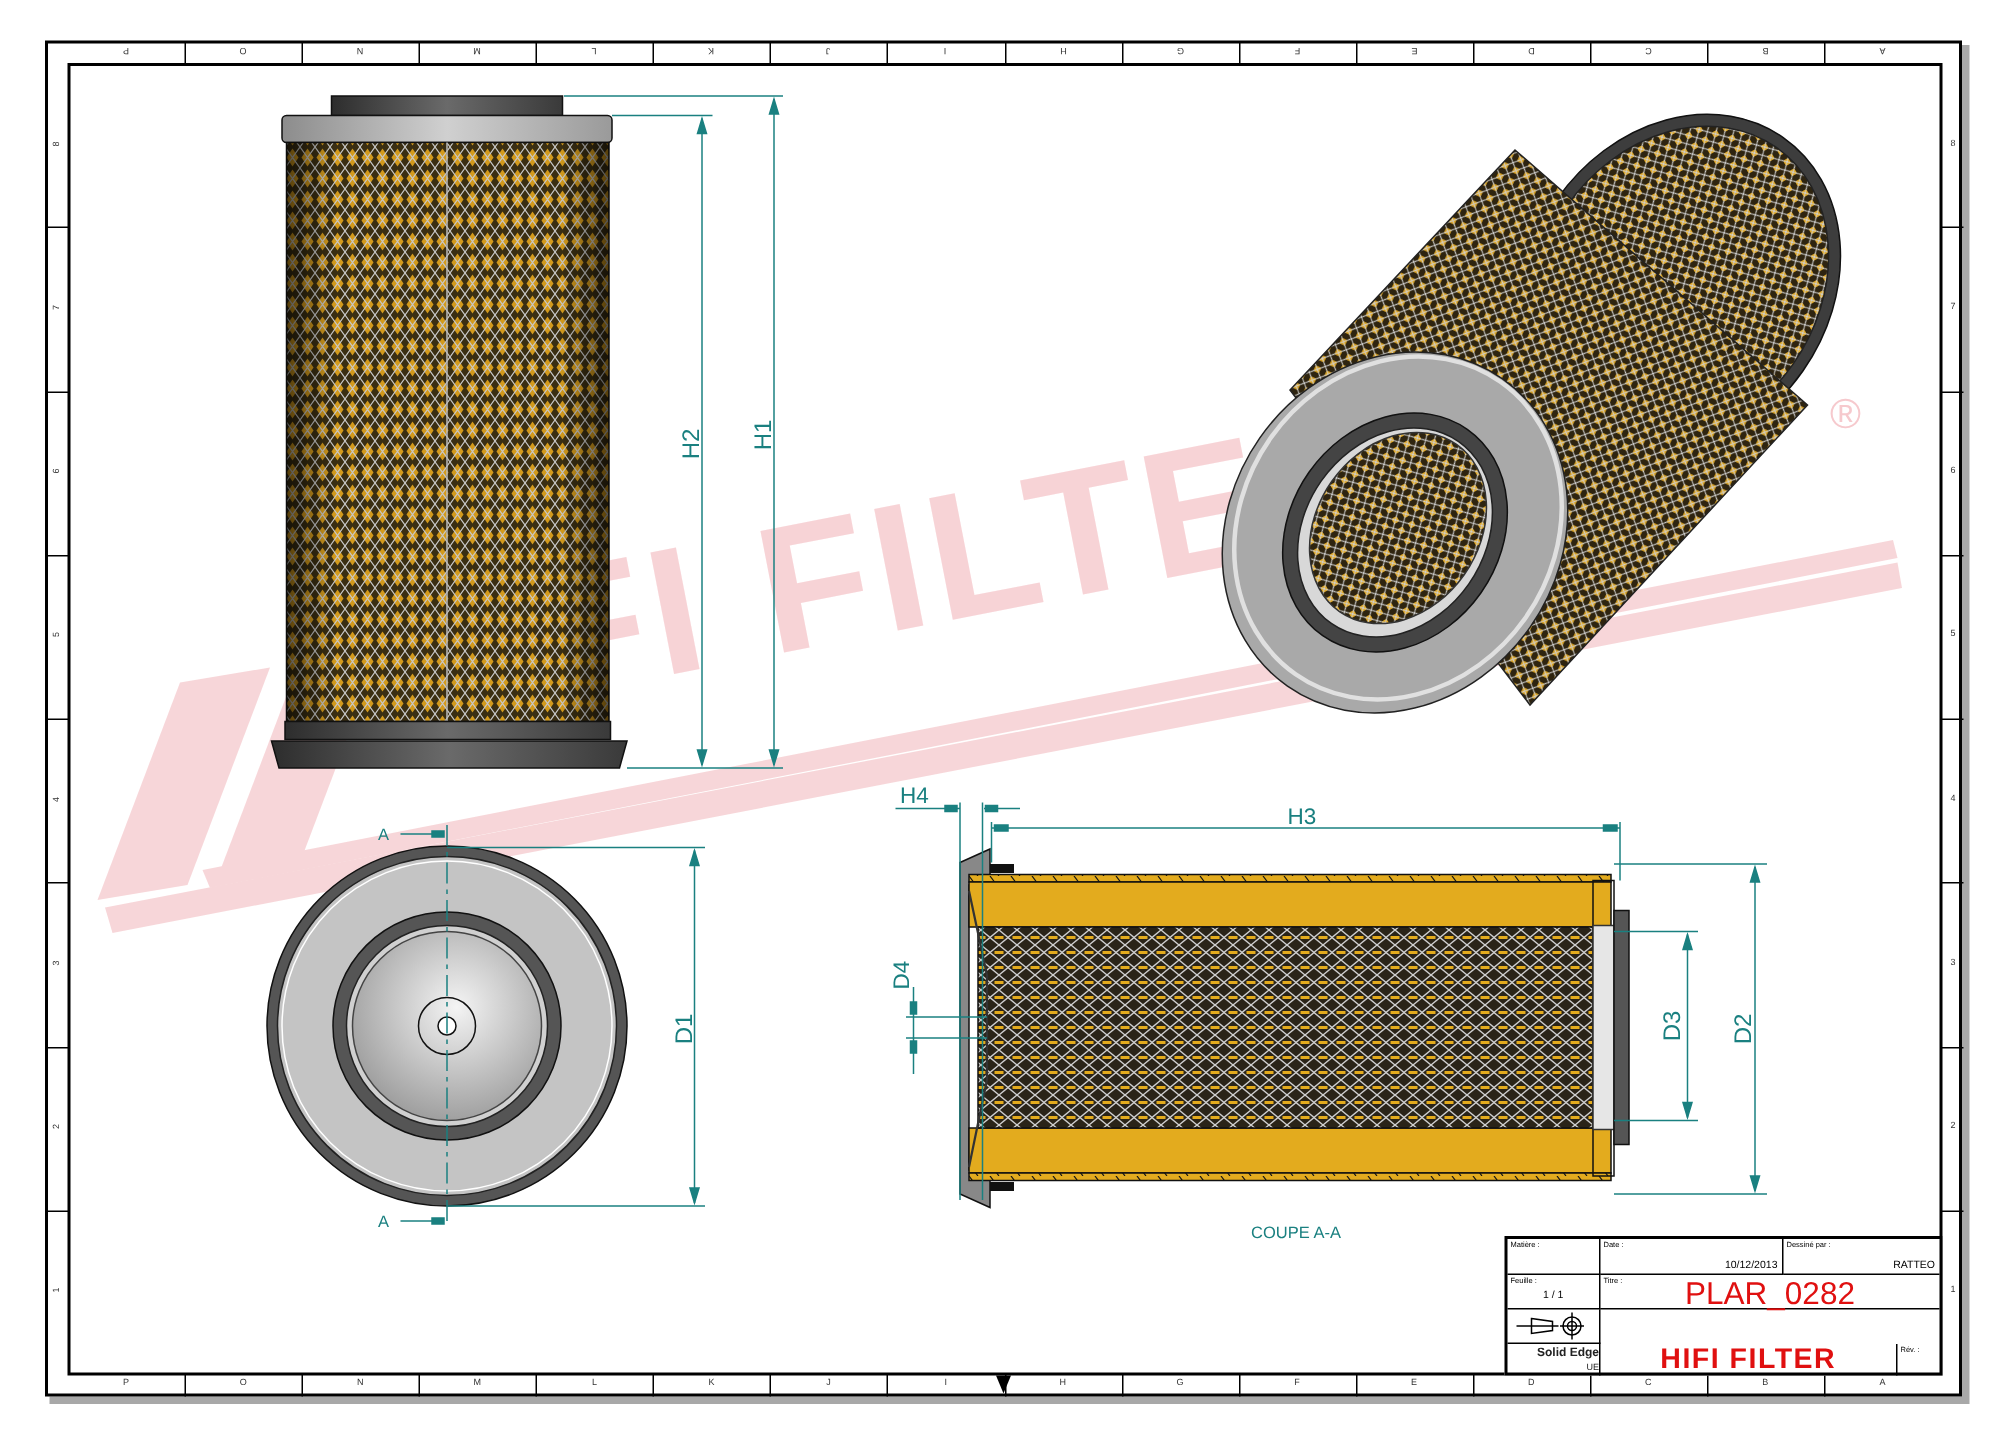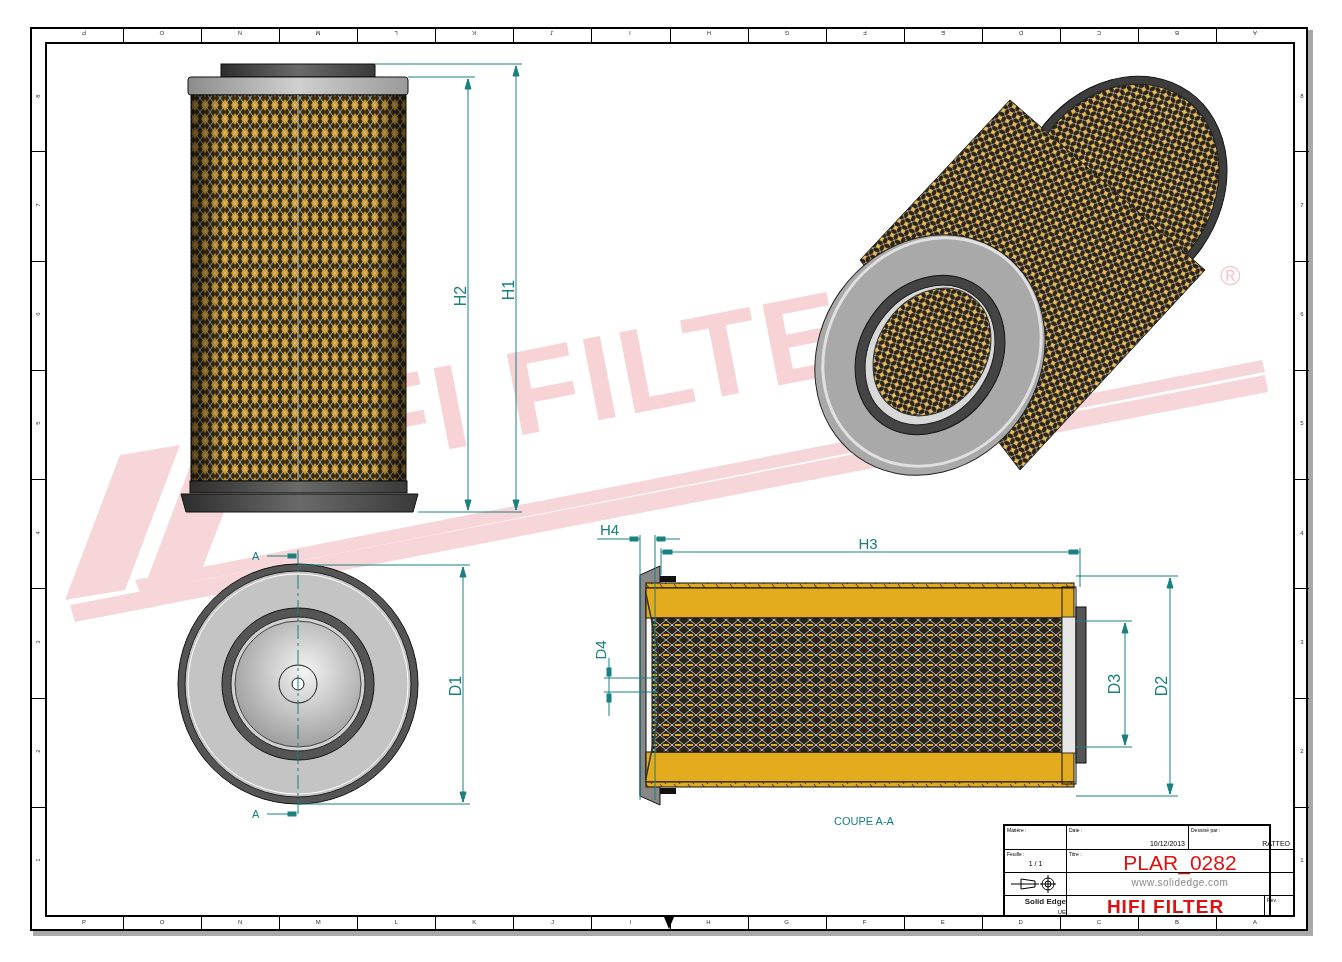--- a/index.html
+++ b/index.html
@@ -5,21 +5,21 @@
   html, body { margin: 0; padding: 0; background: #ffffff; }
   body { width: 1342px; height: 962px; position: relative; overflow: hidden; font-family: "Liberation Sans", sans-serif; }
   .abs { position: absolute; }
   .sheet-shadow { left: 33px; top: 30px; width: 1280px; height: 906px; background: #a8a8a8; }
   .sheet { left: 30px; top: 27px; width: 1278px; height: 904px; background: #fff; border: 2px solid #000; box-sizing: border-box; }
   .inner-frame { left: 45px; top: 42px; width: 1250px; height: 875px; border: 2px solid #000; box-sizing: border-box; }
   .zone-label { font-size: 6px; color: #333; position: absolute; text-align: center; width: 12px; }
   .zone-tick-v { position: absolute; width: 1px; height: 15px; background: #000; }
   .zone-tick-h { position: absolute; height: 1px; width: 15px; background: #000; }
   svg text { font-family: "Liberation Sans", sans-serif; }
-  .tb { left: 1003px; top: 824px; width: 268px; height: 93px; border: 2px solid #000; box-sizing: border-box; background: #fff; }
+  .tb { left: 1003px; top: 824px; width: 292px; height: 93px; border: 2px solid #000; box-sizing: border-box; background: #fff; }
   .tb-cell { position: absolute; box-sizing: border-box; border-right: 1px solid #000; border-bottom: 1px solid #000; }
   .tb-lbl { position: absolute; left: 2px; top: 1px; font-size: 5px; color: #000; }
   .tb-val { position: absolute; font-size: 7px; color: #000; }
   .tb-title { position: absolute; left: 0; right: 0; top: 1px; text-align: center; font-size: 21px; color: #e01010; }
   .tb-url { position: absolute; left: 0; right: 0; top: 4px; text-align: center; font-size: 10px; color: #888; letter-spacing: 0.5px; }
   .tb-brand { position: absolute; left: 0; right: 0; top: 0px; text-align: center; font-size: 19px; font-weight: bold; color: #e01010; letter-spacing: 1px; }
   .tb-solid { position: absolute; left: 0; right: 0; top: 1px; text-align: right; font-size: 8px; font-weight: bold; color: #222; line-height: 10px; }
 </style>
 </head>
 <body>
@@ -351,23 +351,20 @@
     <svg width="60" height="22">
       <line x1="6" y1="11" x2="16" y2="11" stroke="#000"></line>
       <polygon points="16,6 30,8 30,14 16,16" fill="none" stroke="#000"></polygon>
       <line x1="16" y1="11" x2="34" y2="11" stroke="#000"></line>
       <circle cx="43" cy="11" r="6" fill="none" stroke="#000"></circle>
       <circle cx="43" cy="11" r="3" fill="none" stroke="#000"></circle>
       <line x1="35" y1="11" x2="51" y2="11" stroke="#000"></line>
       <line x1="43" y1="2" x2="43" y2="20" stroke="#000"></line>
     </svg>
   </div>
-  <div class="tb-cell" style="left:62px;top:47px;width:226px;height:23px;border-right:none;">
-    <span class="tb-url">www.solidedge.com</span>
-  </div>
 
   <div class="tb-cell" style="left:0;top:70px;width:62px;height:21px;border-bottom:none;">
     <div class="tb-solid">
       <div>Solid Edge</div>
       <div style="font-weight:normal;font-size:6px;">UE</div>
     </div>
   </div>
   <div class="tb-cell" style="left:62px;top:70px;width:198px;height:21px;border-bottom:none;">
     <span class="tb-brand">HIFI FILTER</span>
   </div>

